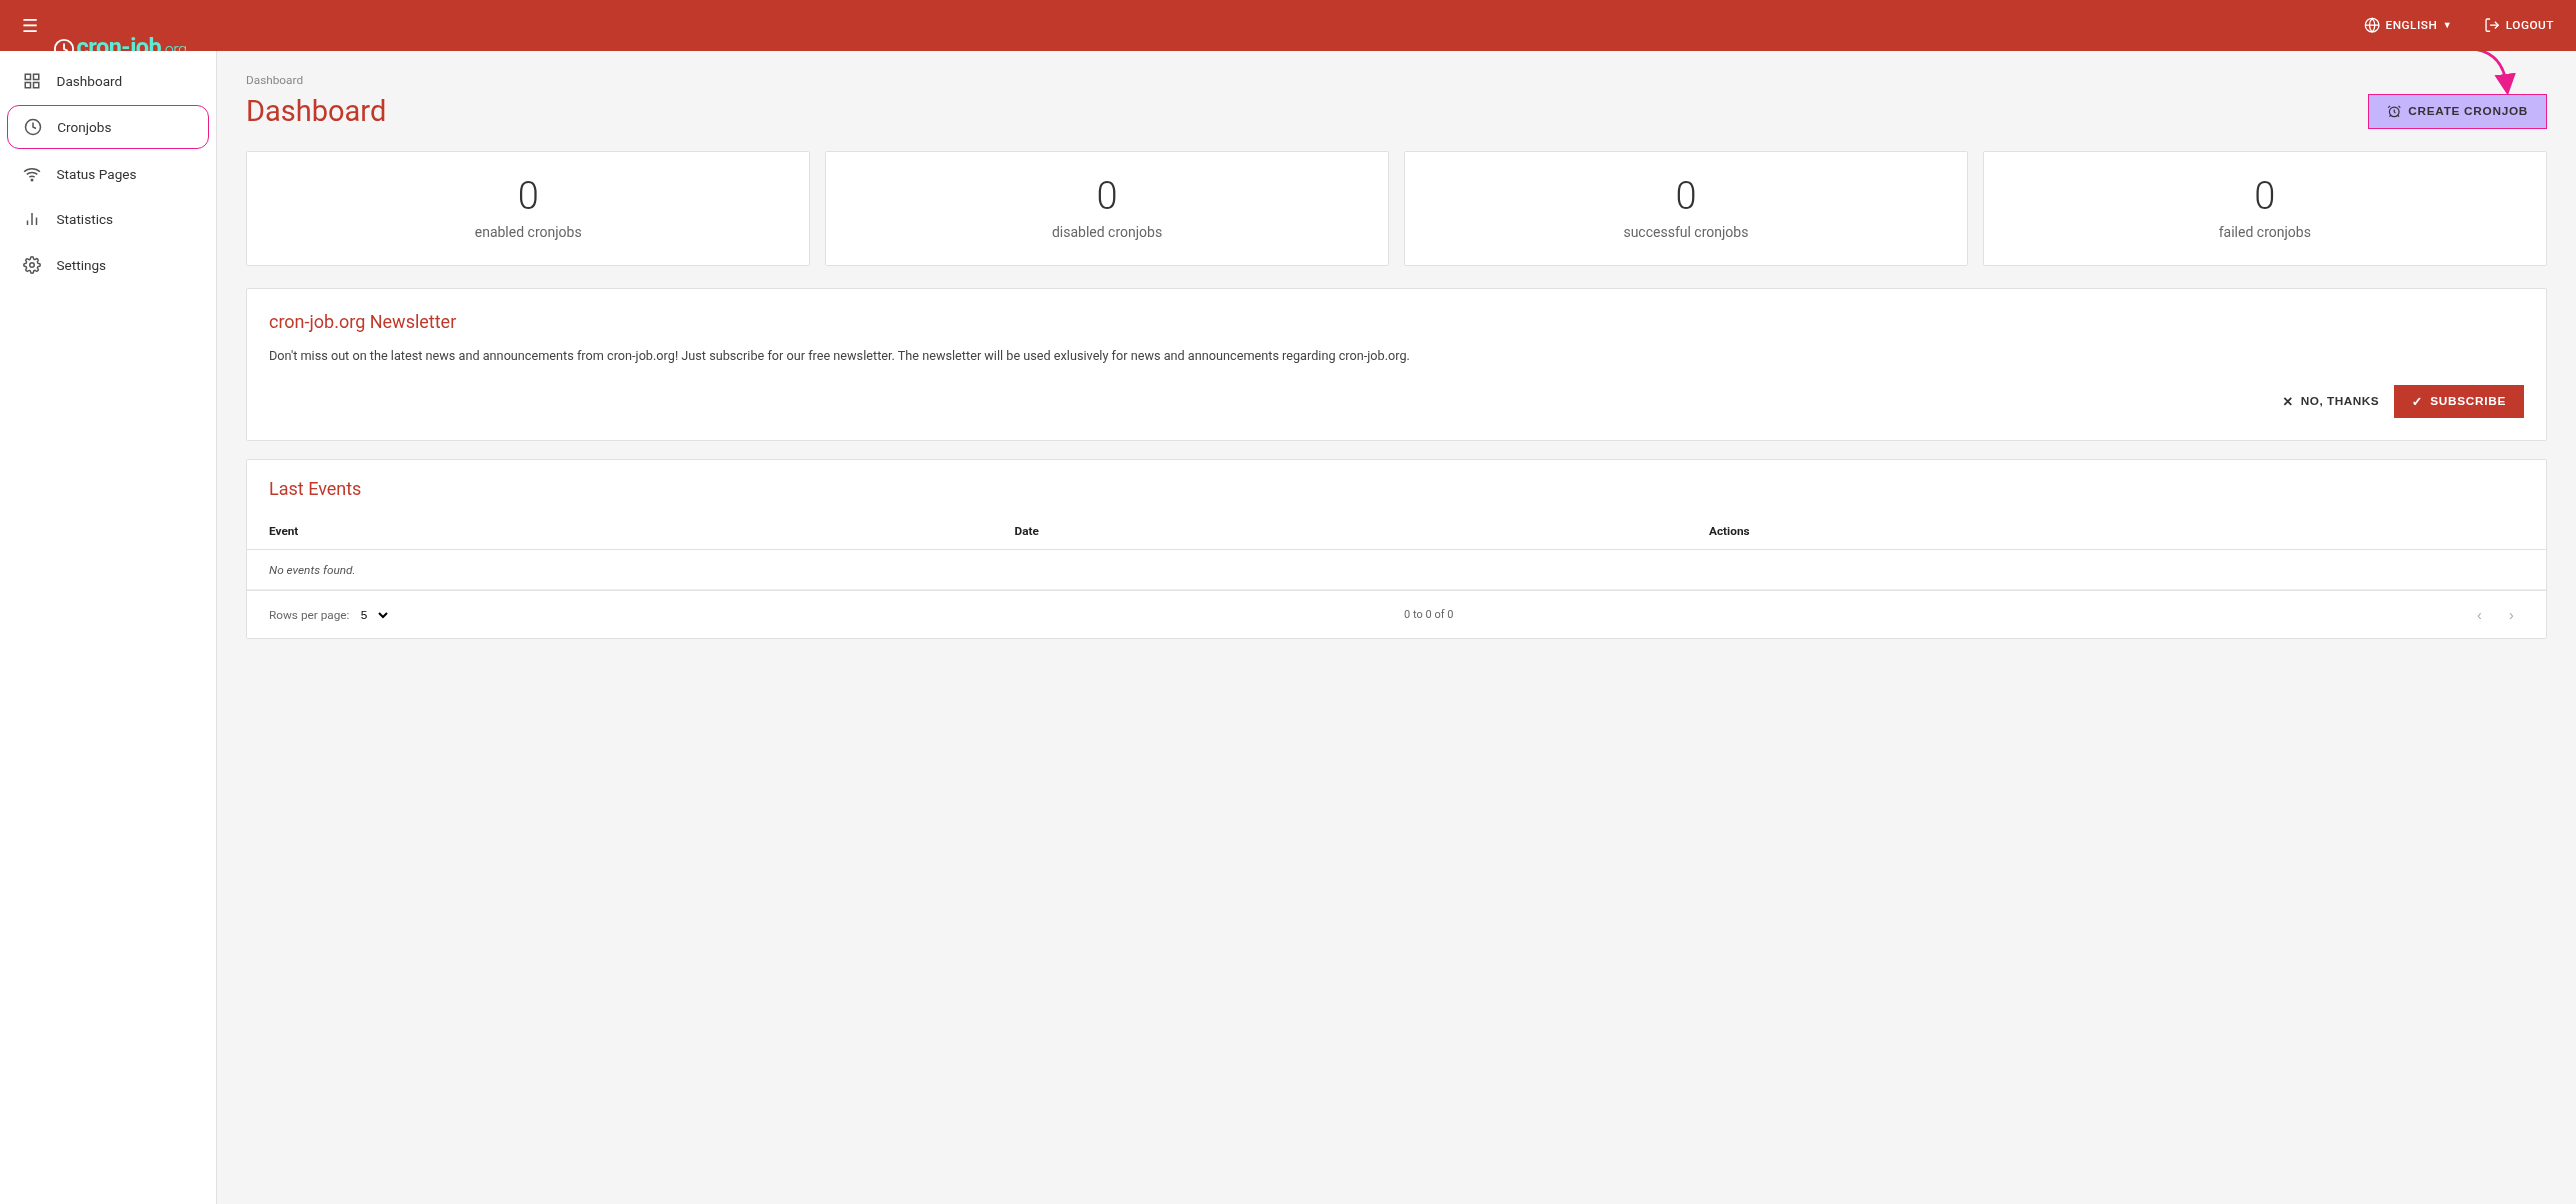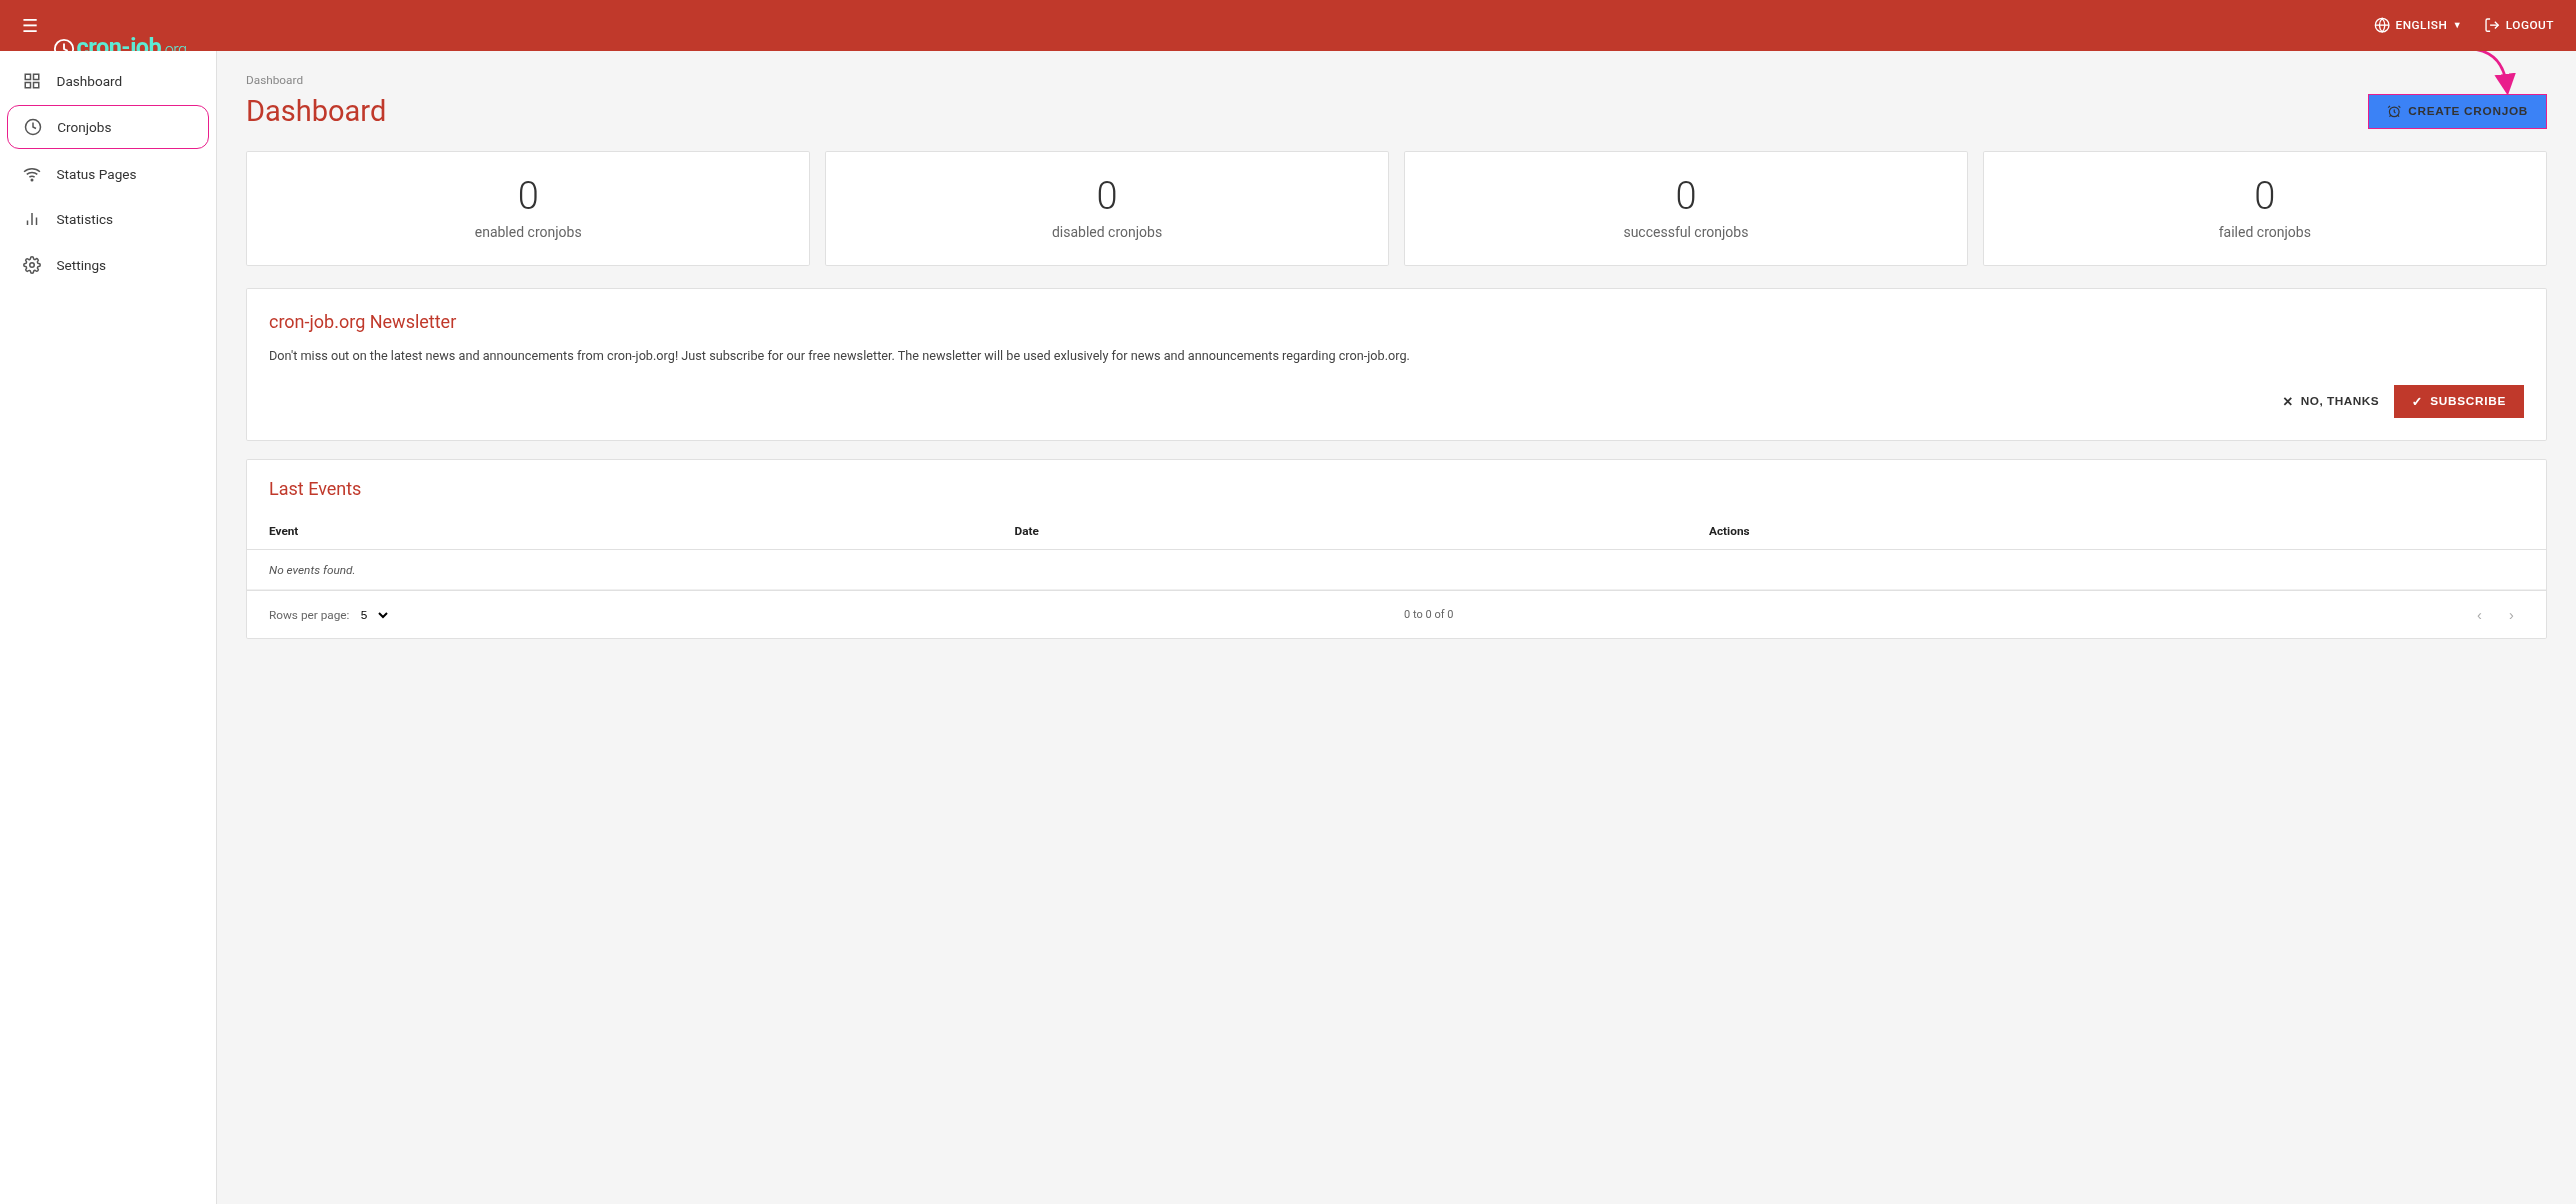--- a/index.html
+++ b/index.html
@@ -25,21 +25,21 @@
       font-size: 23.5px;
       font-weight: 300;
       color: #5eead4;
       letter-spacing: -0.5px;
       flex: 1;
       margin-top: 43px;
     }
     .topnav-right {
       display: flex;
       align-items: center;
-      gap: 22px;
+      gap: 32px;
     }
     .topnav-lang, .topnav-logout {
       display: flex;
       align-items: center;
       gap: 5.4px;
       color: white;
       font-size: 11.8px;
       font-weight: 500;
       letter-spacing: 0.5px;
       cursor: pointer;
@@ -104,21 +104,21 @@
       font-weight: 400;
       margin-bottom: 22px;
       display: flex;
       justify-content: space-between;
       align-items: center;
     }
     .create-btn {
       display: flex;
       align-items: center;
       gap: 7.2px;
-      background: #3b82f6;
+      background: #c4b5fd;
       border: 1.8px solid #e91e8c;
       color: #333;
       padding: 9px 18px;
       font-size: 11.8px;
       font-weight: 600;
       letter-spacing: 0.7px;
       cursor: pointer;
       text-transform: uppercase;
       position: relative;
     }

